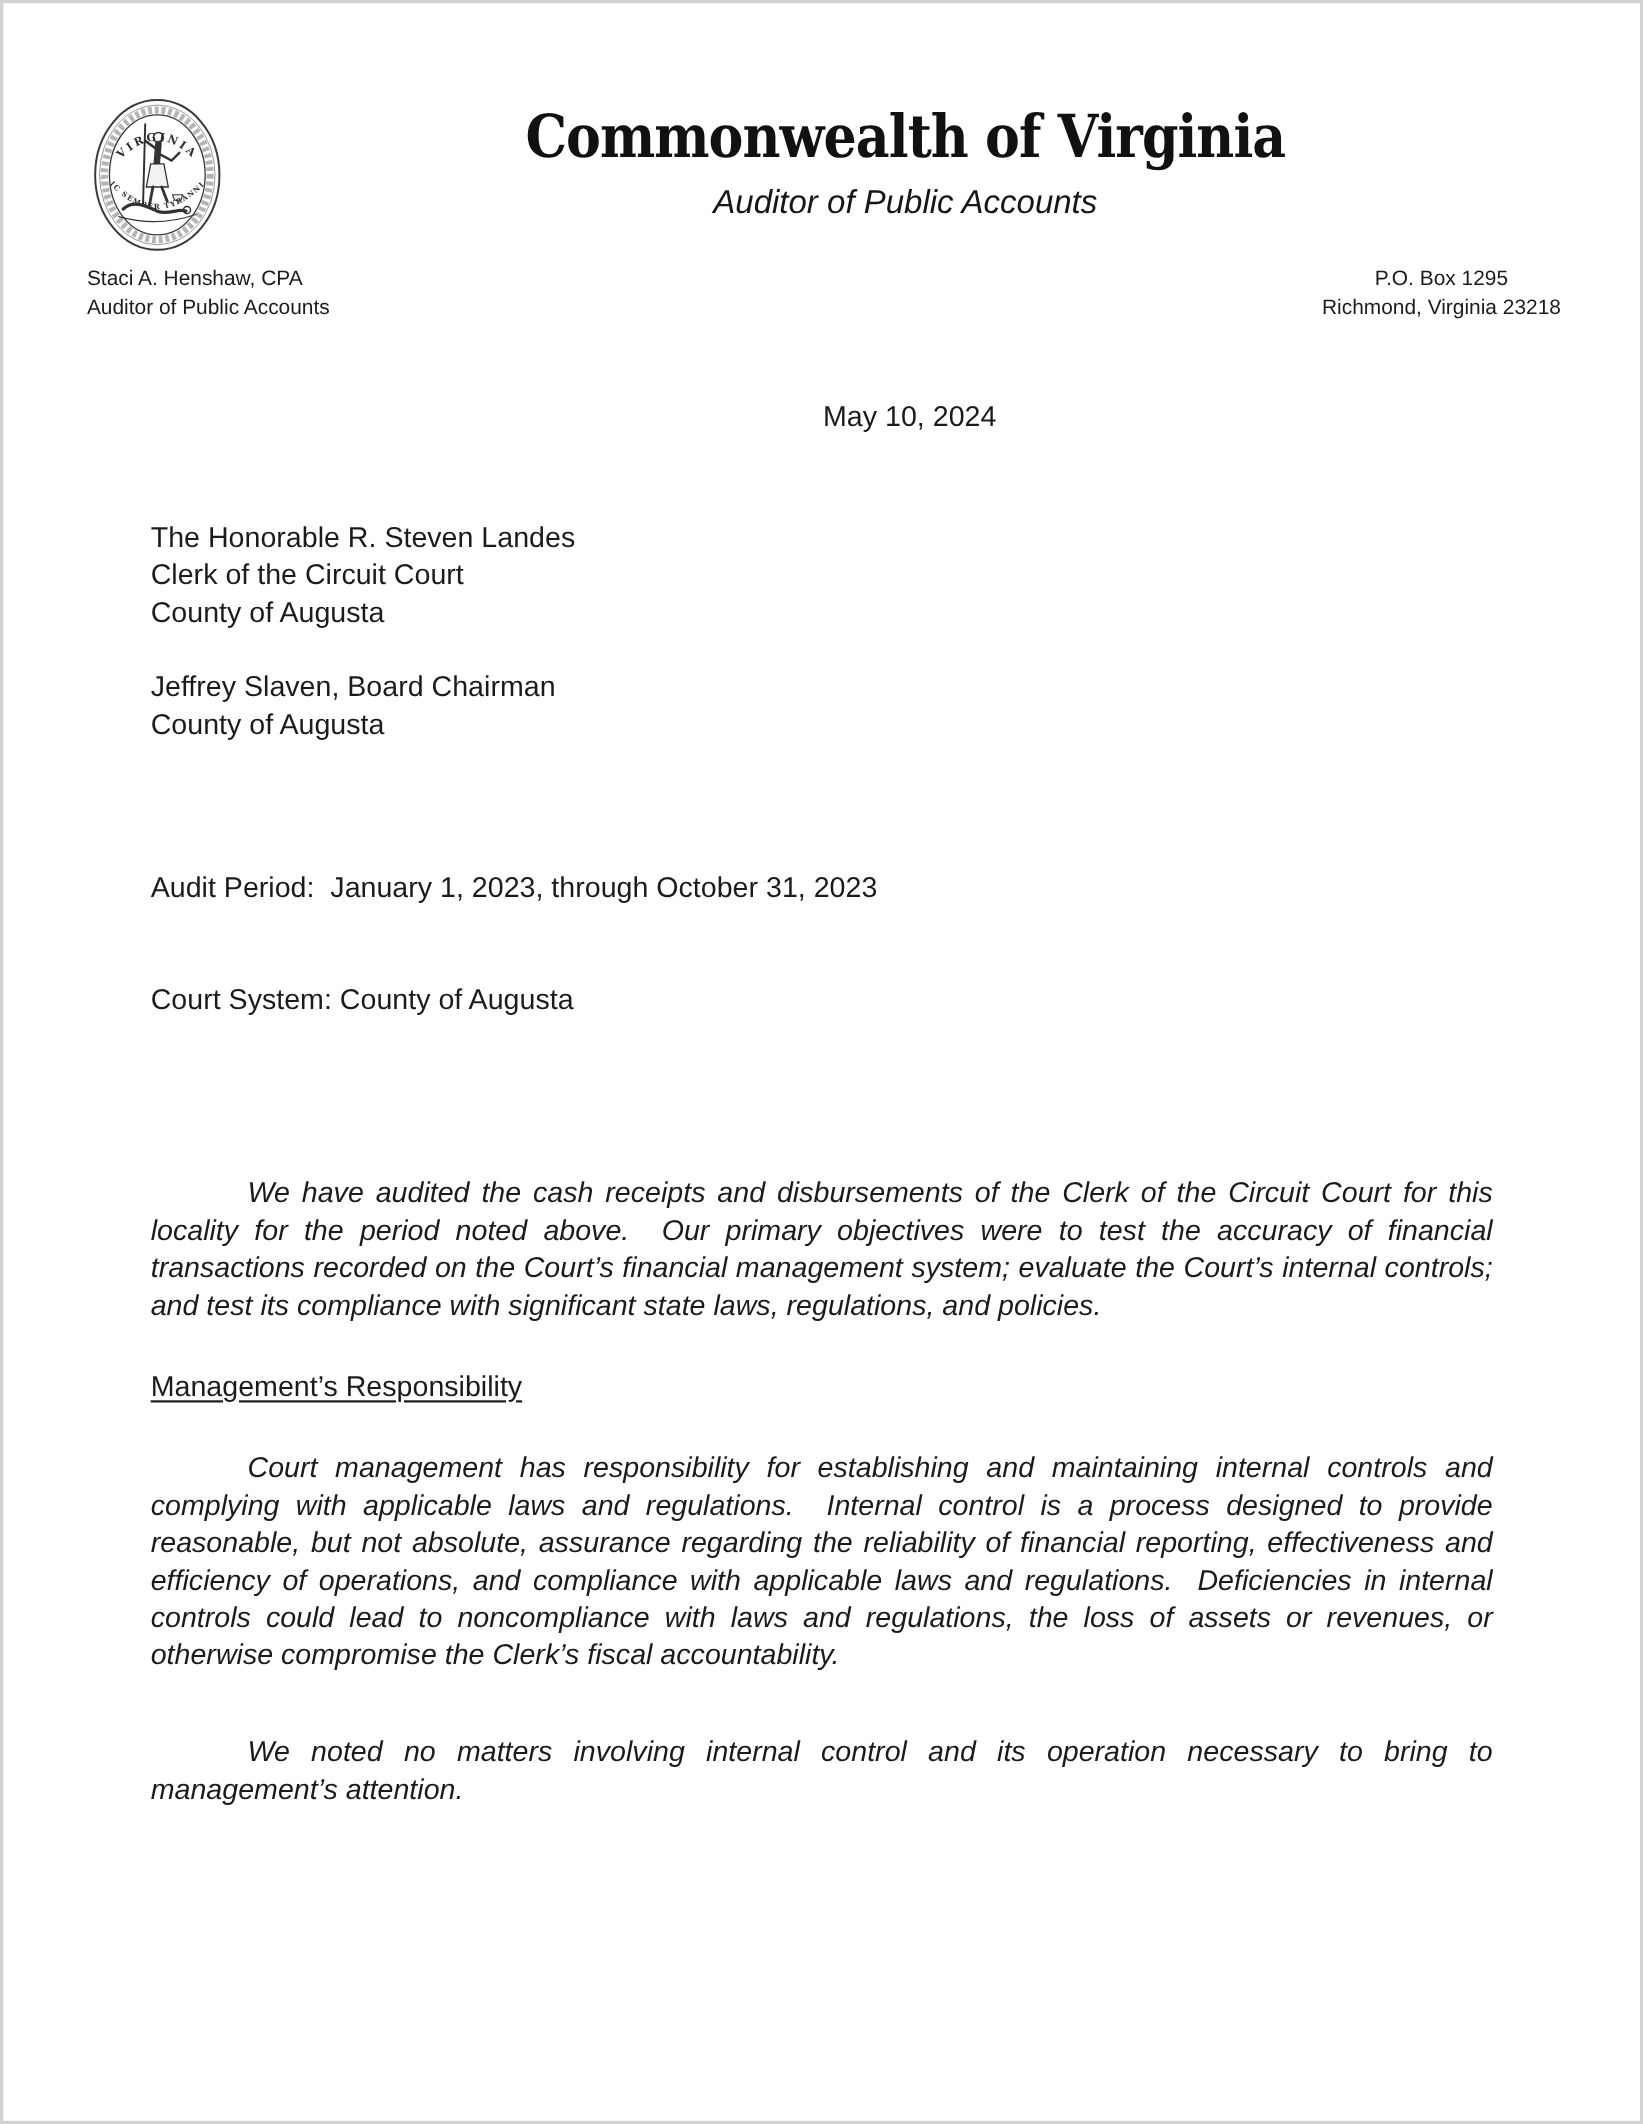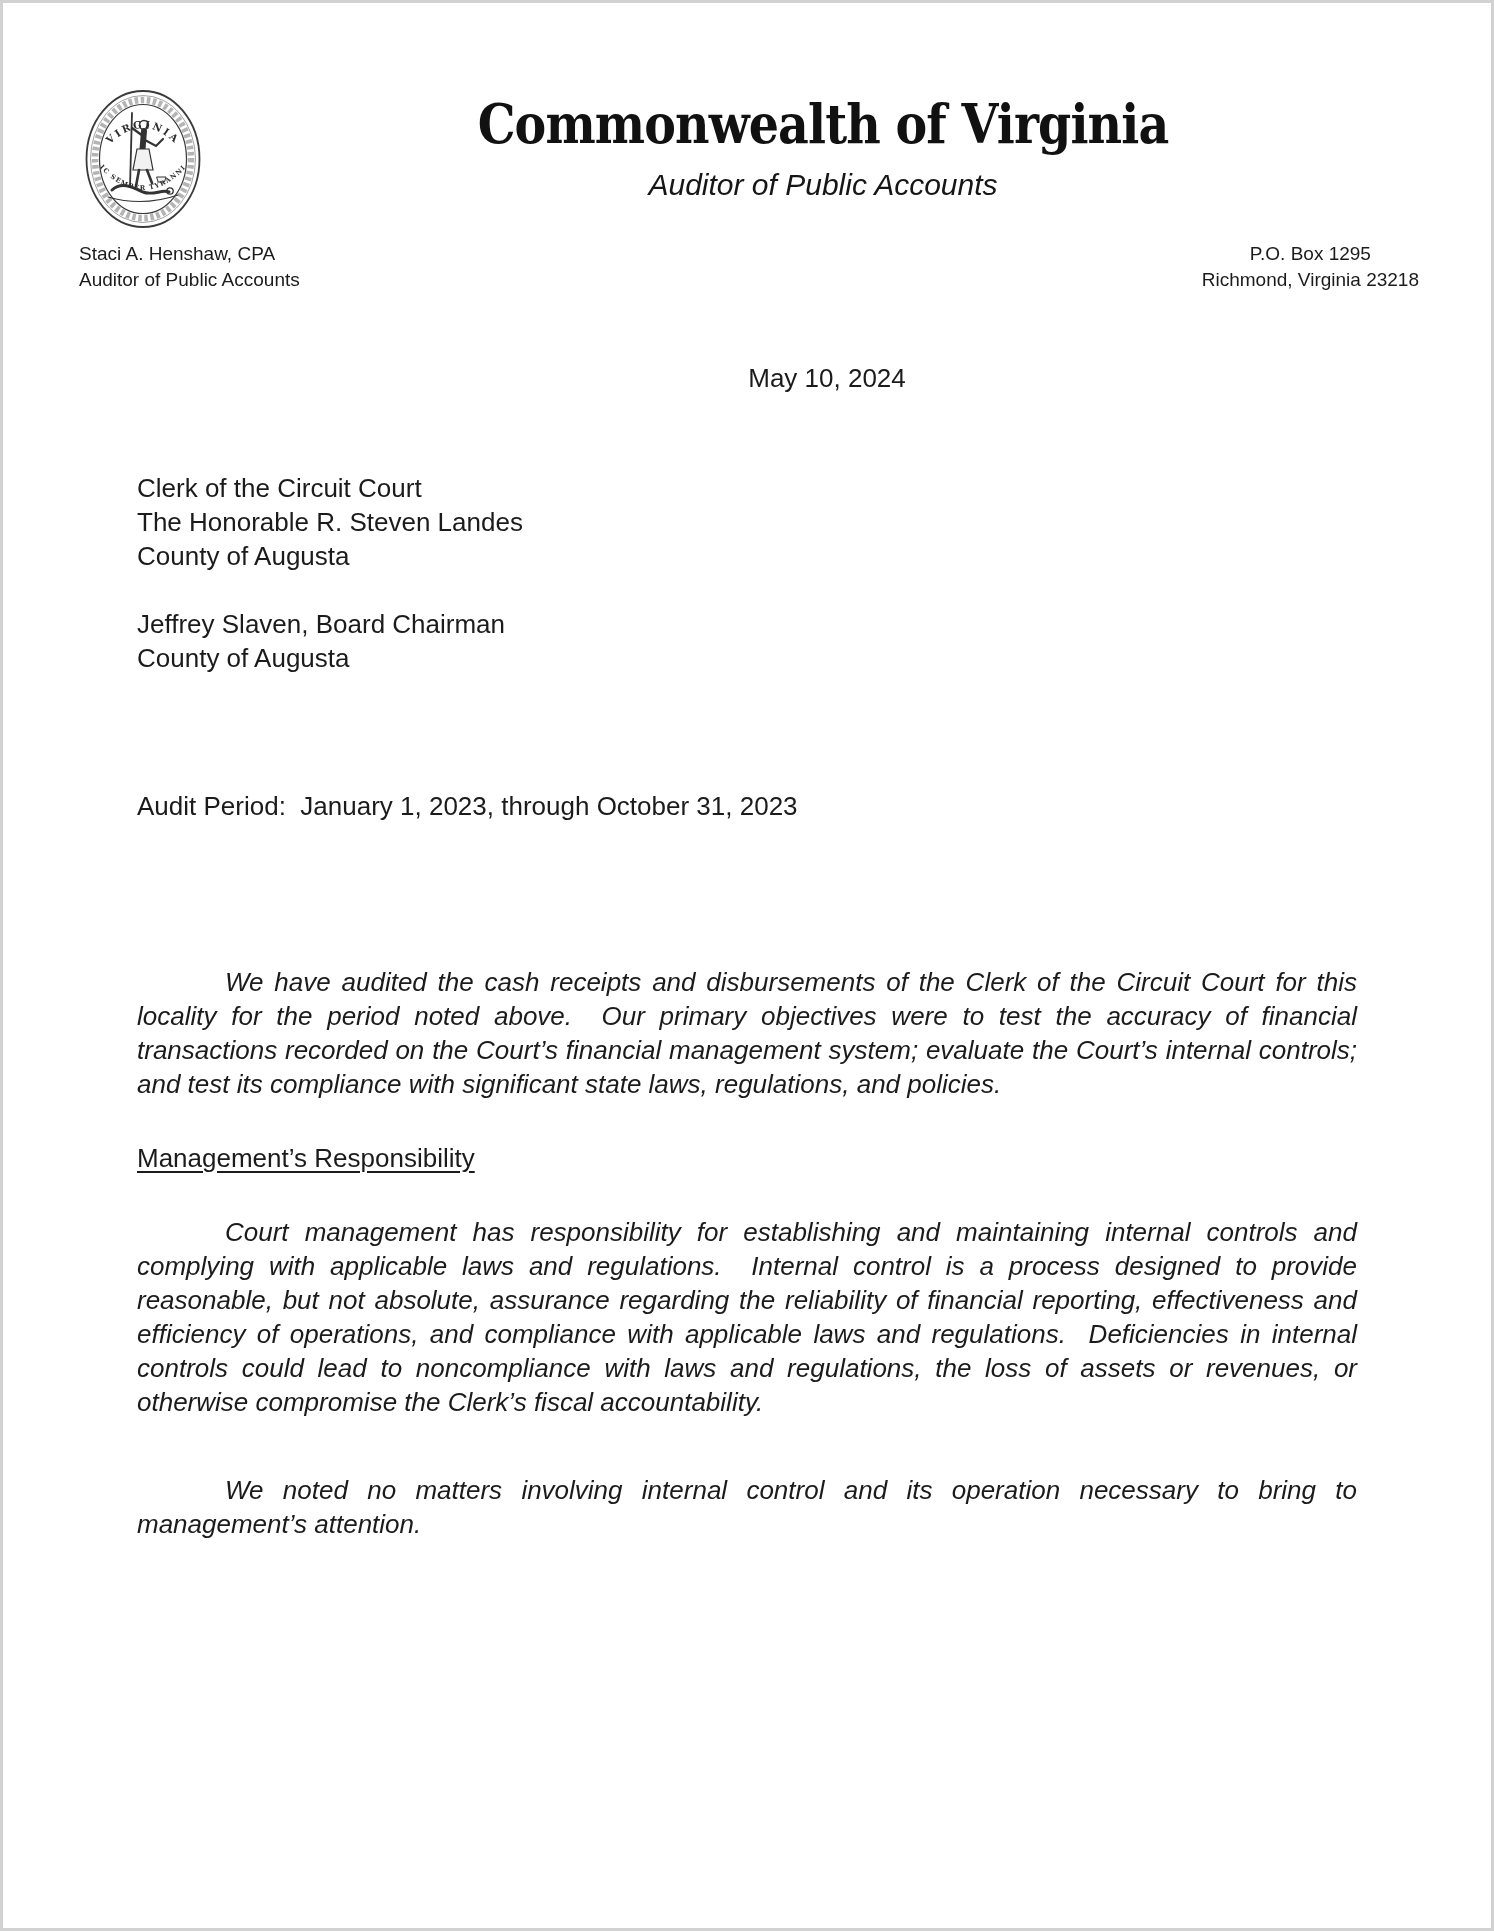--- a/index.html
+++ b/index.html
@@ -155,32 +155,33 @@
       <div>Richmond, Virginia 23218</div>
     </div>
   </div>
 
   <div class="content">
 
     <div class="date-line">May 10, 2024</div>
 
     <div class="recipients">
       <div class="recipient-block">
+        <div>The Honorable R. Steven Landes</div>
         <div>Clerk of the Circuit Court</div>
-        <div>The Honorable R. Steven Landes</div>
         <div>County of Augusta</div>
       </div>
       <div class="recipient-block">
         <div>Jeffrey Slaven, Board Chairman</div>
         <div>County of Augusta</div>
       </div>
     </div>
 
     <div class="audit-info">
       <div>Audit Period:  January 1, 2023, through October 31, 2023</div>
+      <div>Court System: County of Augusta</div>
     </div>
 
     <p class="body-para para1">We have audited the cash receipts and disbursements of the Clerk of the Circuit Court for this locality for the period noted above.  Our primary objectives were to test the accuracy of financial transactions recorded on the Court’s financial management system; evaluate the Court’s internal controls; and test its compliance with significant state laws, regulations, and policies.</p>
 
     <div class="section-heading">Management’s Responsibility</div>
 
     <p class="body-para para2">Court management has responsibility for establishing and maintaining internal controls and complying with applicable laws and regulations.  Internal control is a process designed to provide reasonable, but not absolute, assurance regarding the reliability of financial reporting, effectiveness and efficiency of operations, and compliance with applicable laws and regulations.  Deficiencies in internal controls could lead to noncompliance with laws and regulations, the loss of assets or revenues, or otherwise compromise the Clerk’s fiscal accountability.</p>
 
     <p class="body-para para3">We noted no matters involving internal control and its operation necessary to bring to management’s attention.</p>
 

